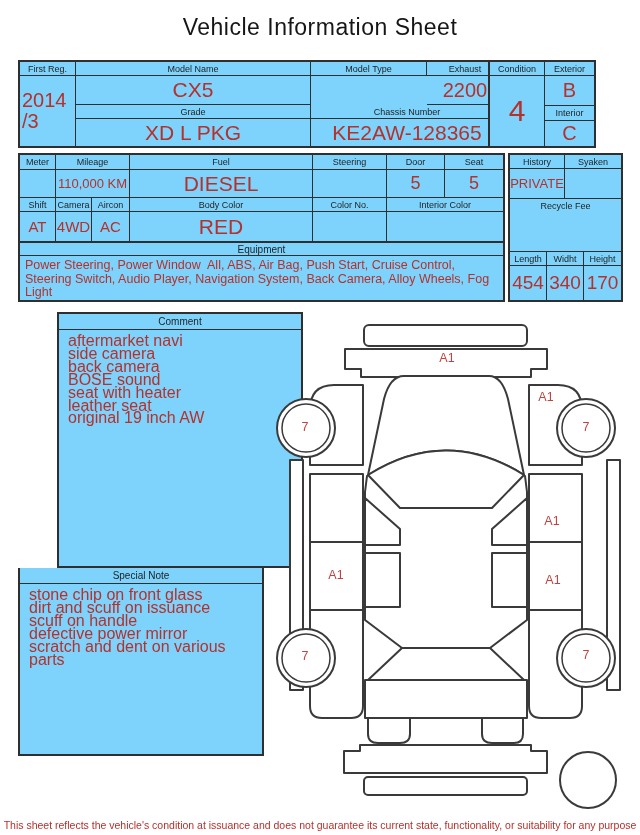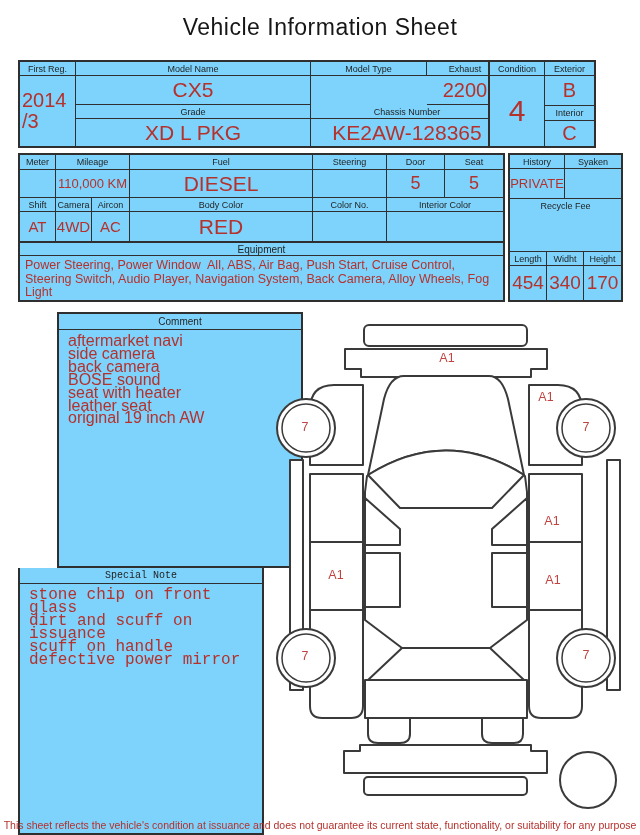--- a/index.html
+++ b/index.html
@@ -117,27 +117,28 @@
       <div>aftermarket navi</div>
       <div>side camera</div>
       <div>back camera</div>
       <div>BOSE sound</div>
       <div>seat with heater</div>
       <div>leather seat</div>
       <div>original 19 inch AW</div>
     </div>
 </div>
 
-<div class="box" style="left:18px;top:568px;width:246px;height:267px;border-top:0;font-family:Liberation Mono, monospace;">
+<div class="box" style="left:18px;top:568px;width:246px;height:188px;border-top:0;">
   <div class="panel-h">Special Note</div>
   <div class="panel-b">
       <div>stone chip on front glass</div>
       <div>dirt and scuff on issuance</div>
       <div>scuff on handle</div>
       <div>defective power mirror</div>
+      <div>scratch and dent on various parts</div>
     </div>
 </div>
 
 <div class="diagram">
   <svg width="370" height="500" viewBox="0 0 370 500" xmlns="http://www.w3.org/2000/svg">
     <g stroke="#3a3a3a" stroke-width="2" fill="#fff" stroke-linejoin="round" stroke-linecap="round">
 
       <rect x="20" y="148" width="13" height="230"></rect>
       <rect x="337" y="148" width="13" height="230"></rect>
 

